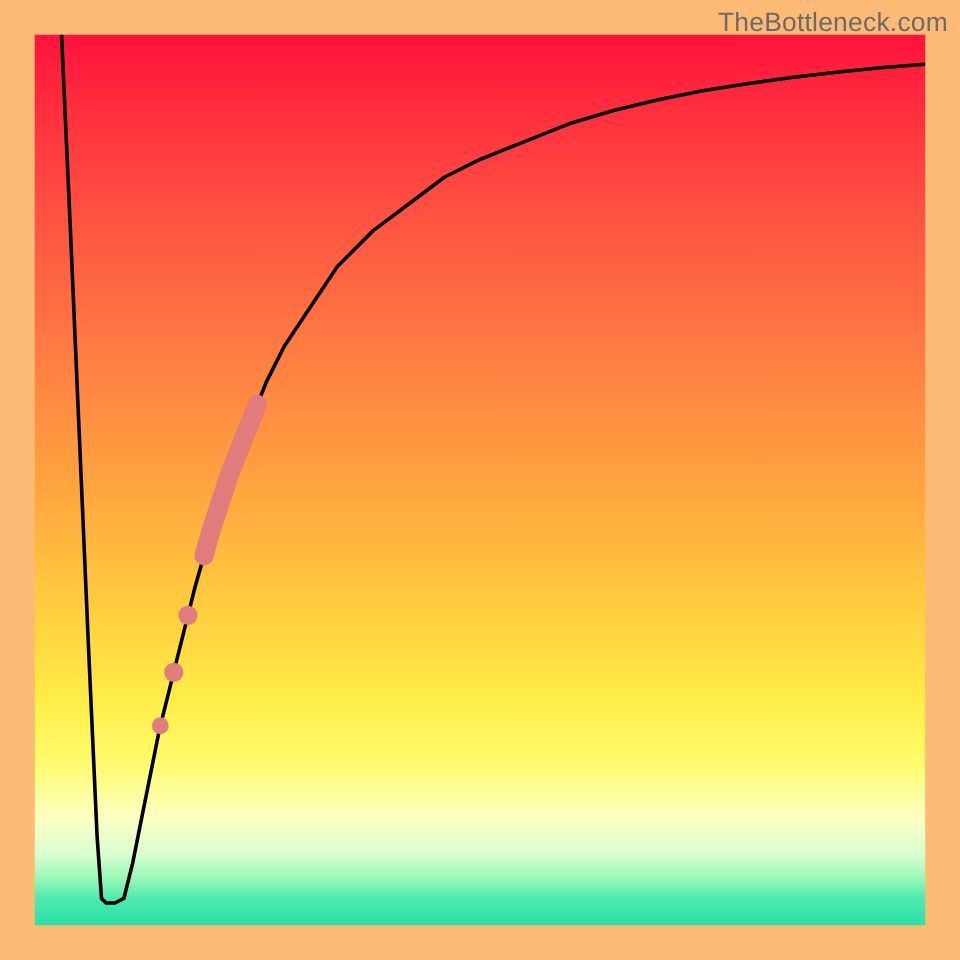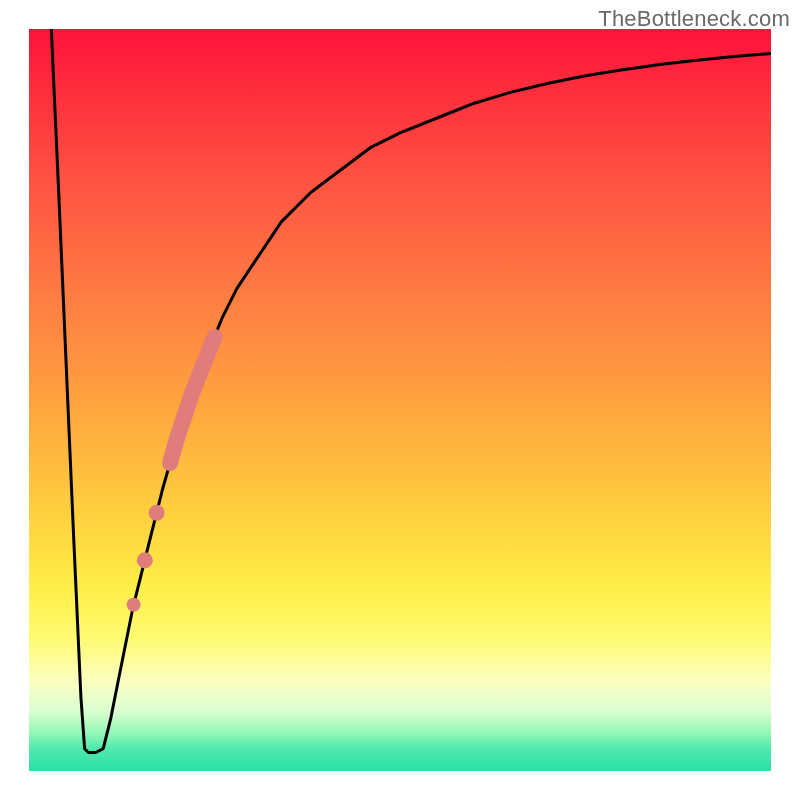--- a/index.html
+++ b/index.html
@@ -8,21 +8,21 @@
     width: 800px;
     height: 800px;
     overflow: hidden;
     background: #000;
     font-family: Arial, Helvetica, sans-serif;
   }
   .frame {
     position: relative;
     width: 800px;
     height: 800px;
-    background: #ffffff;
+    background: #fdba74;
   }
   .plot-area {
     position: absolute;
     left: 29px;
     top: 29px;
     width: 742px;
     height: 742px;
     
     background: linear-gradient(to bottom,
       #ff123b 0%,

